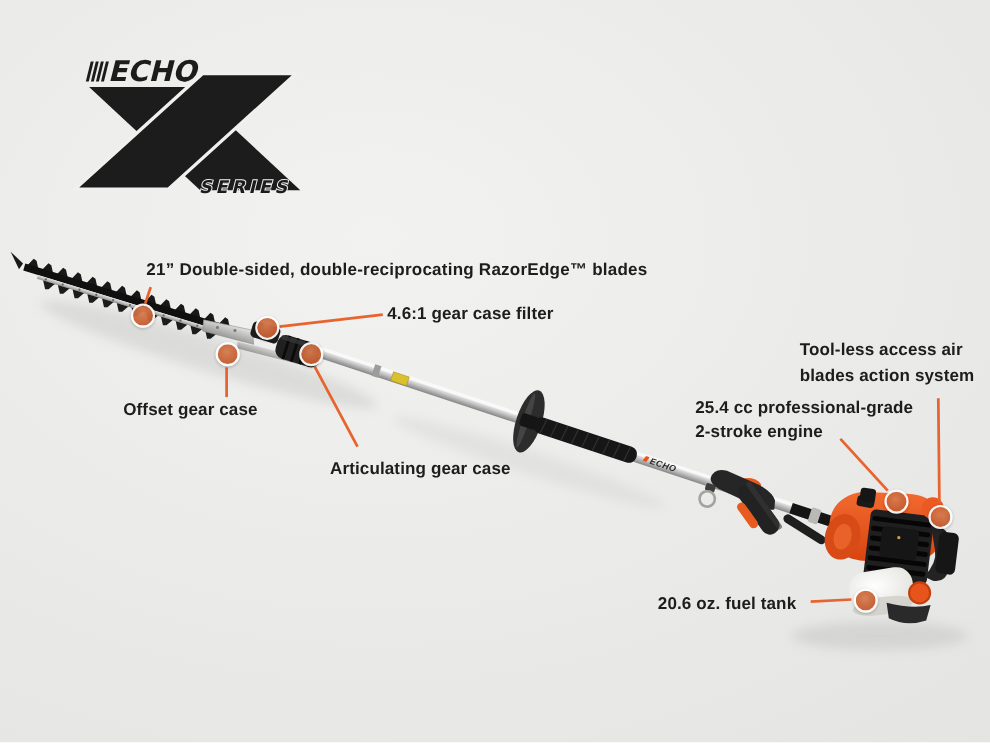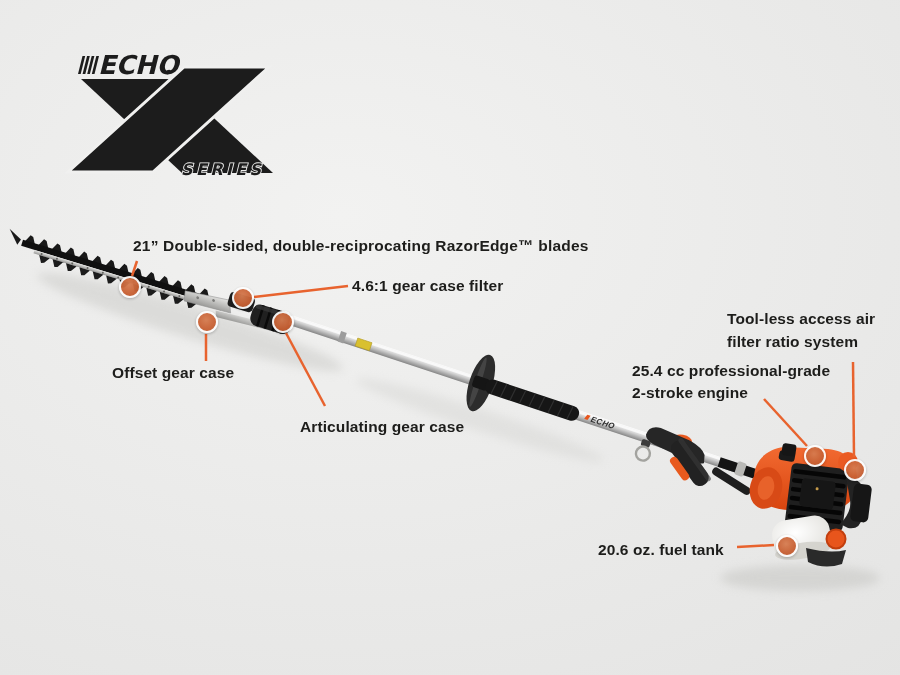--- a/index.html
+++ b/index.html
@@ -187,18 +187,18 @@
   <div class="dot" style="left:271.5px;top:310.5px;"></div>
   <div class="dot" style="left:803.5px;top:444.5px;"></div>
   <div class="dot" style="left:843.5px;top:458.5px;"></div>
   <div class="dot" style="left:775.5px;top:534.5px;"></div>
 
   <div class="label" style="left:133px;top:235px;letter-spacing:0.2px;">21” Double-sided, double-reciprocating RazorEdge™ blades</div>
   <div class="label" style="left:352px;top:275px;">4.6:1 gear case filter</div>
   <div class="label" style="left:300px;top:416px;">Articulating gear case</div>
   <div class="label" style="left:112px;top:362px;">Offset gear case</div>
   <div class="label" style="left:727px;top:307px;line-height:23px;">Tool-less access air
-filter ratio system</div>
+blades action system</div>
   <div class="label" style="left:632px;top:360px;line-height:22px;">25.4 cc professional-grade
 2-stroke engine</div>
   <div class="label" style="left:598px;top:539px;">20.6 oz. fuel tank</div>
 
 </div>
 
 </body></html>

